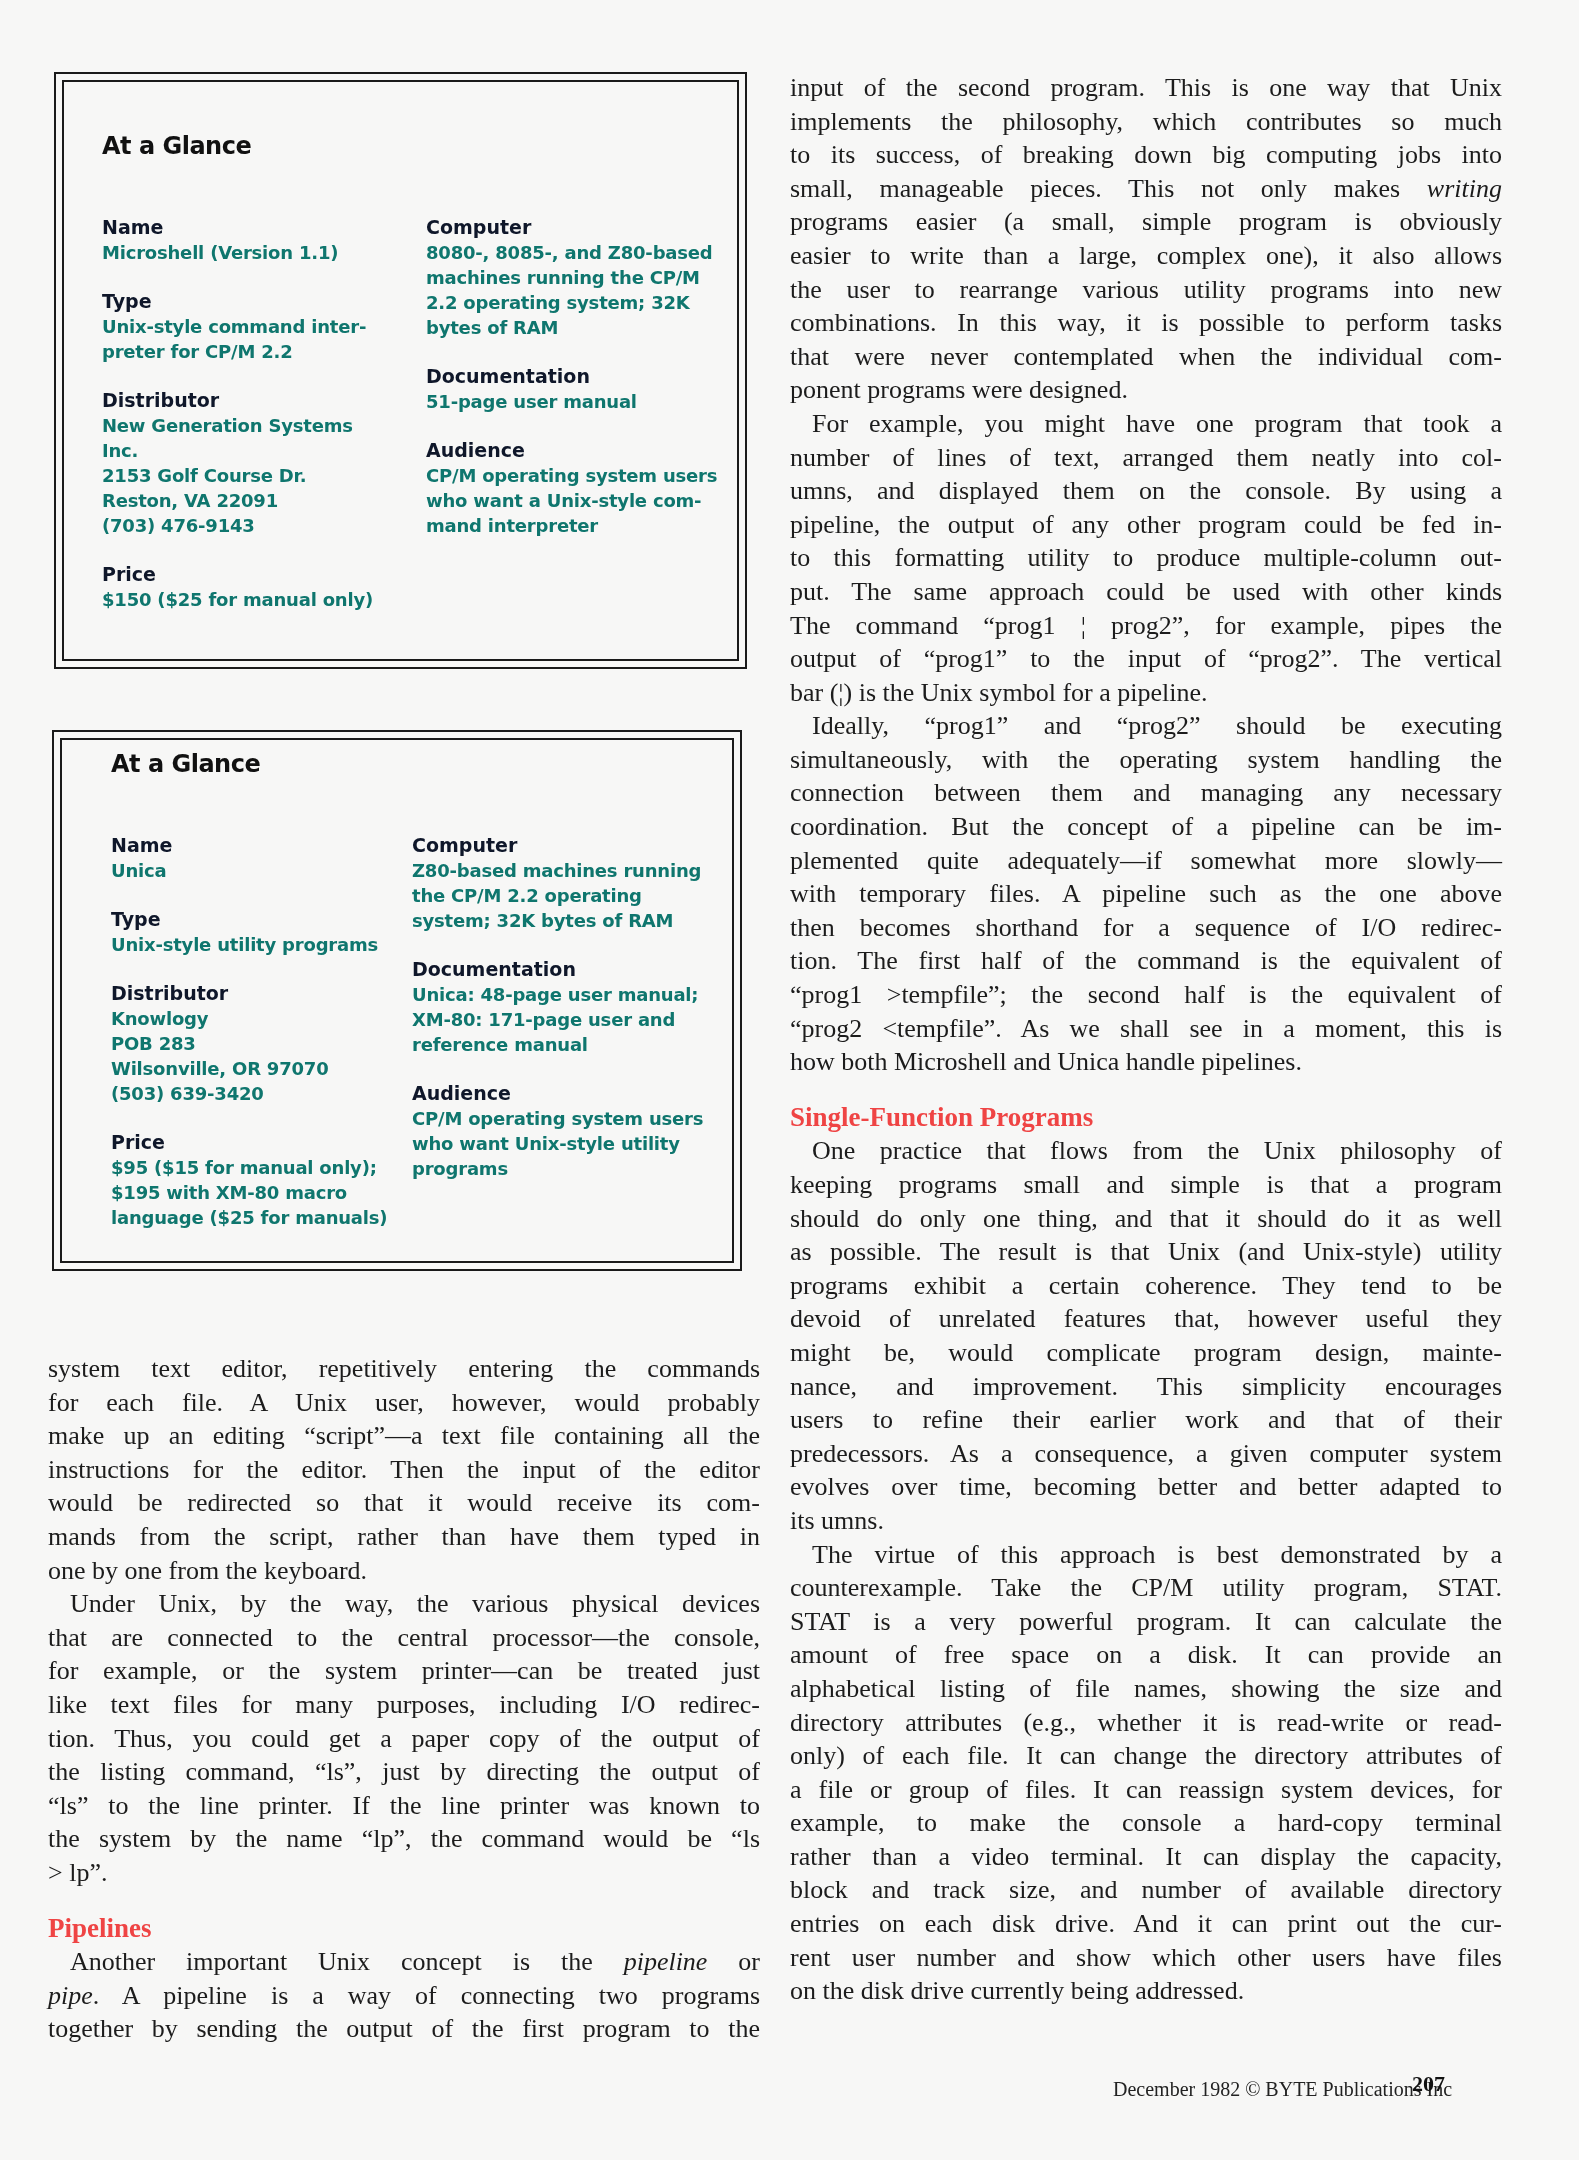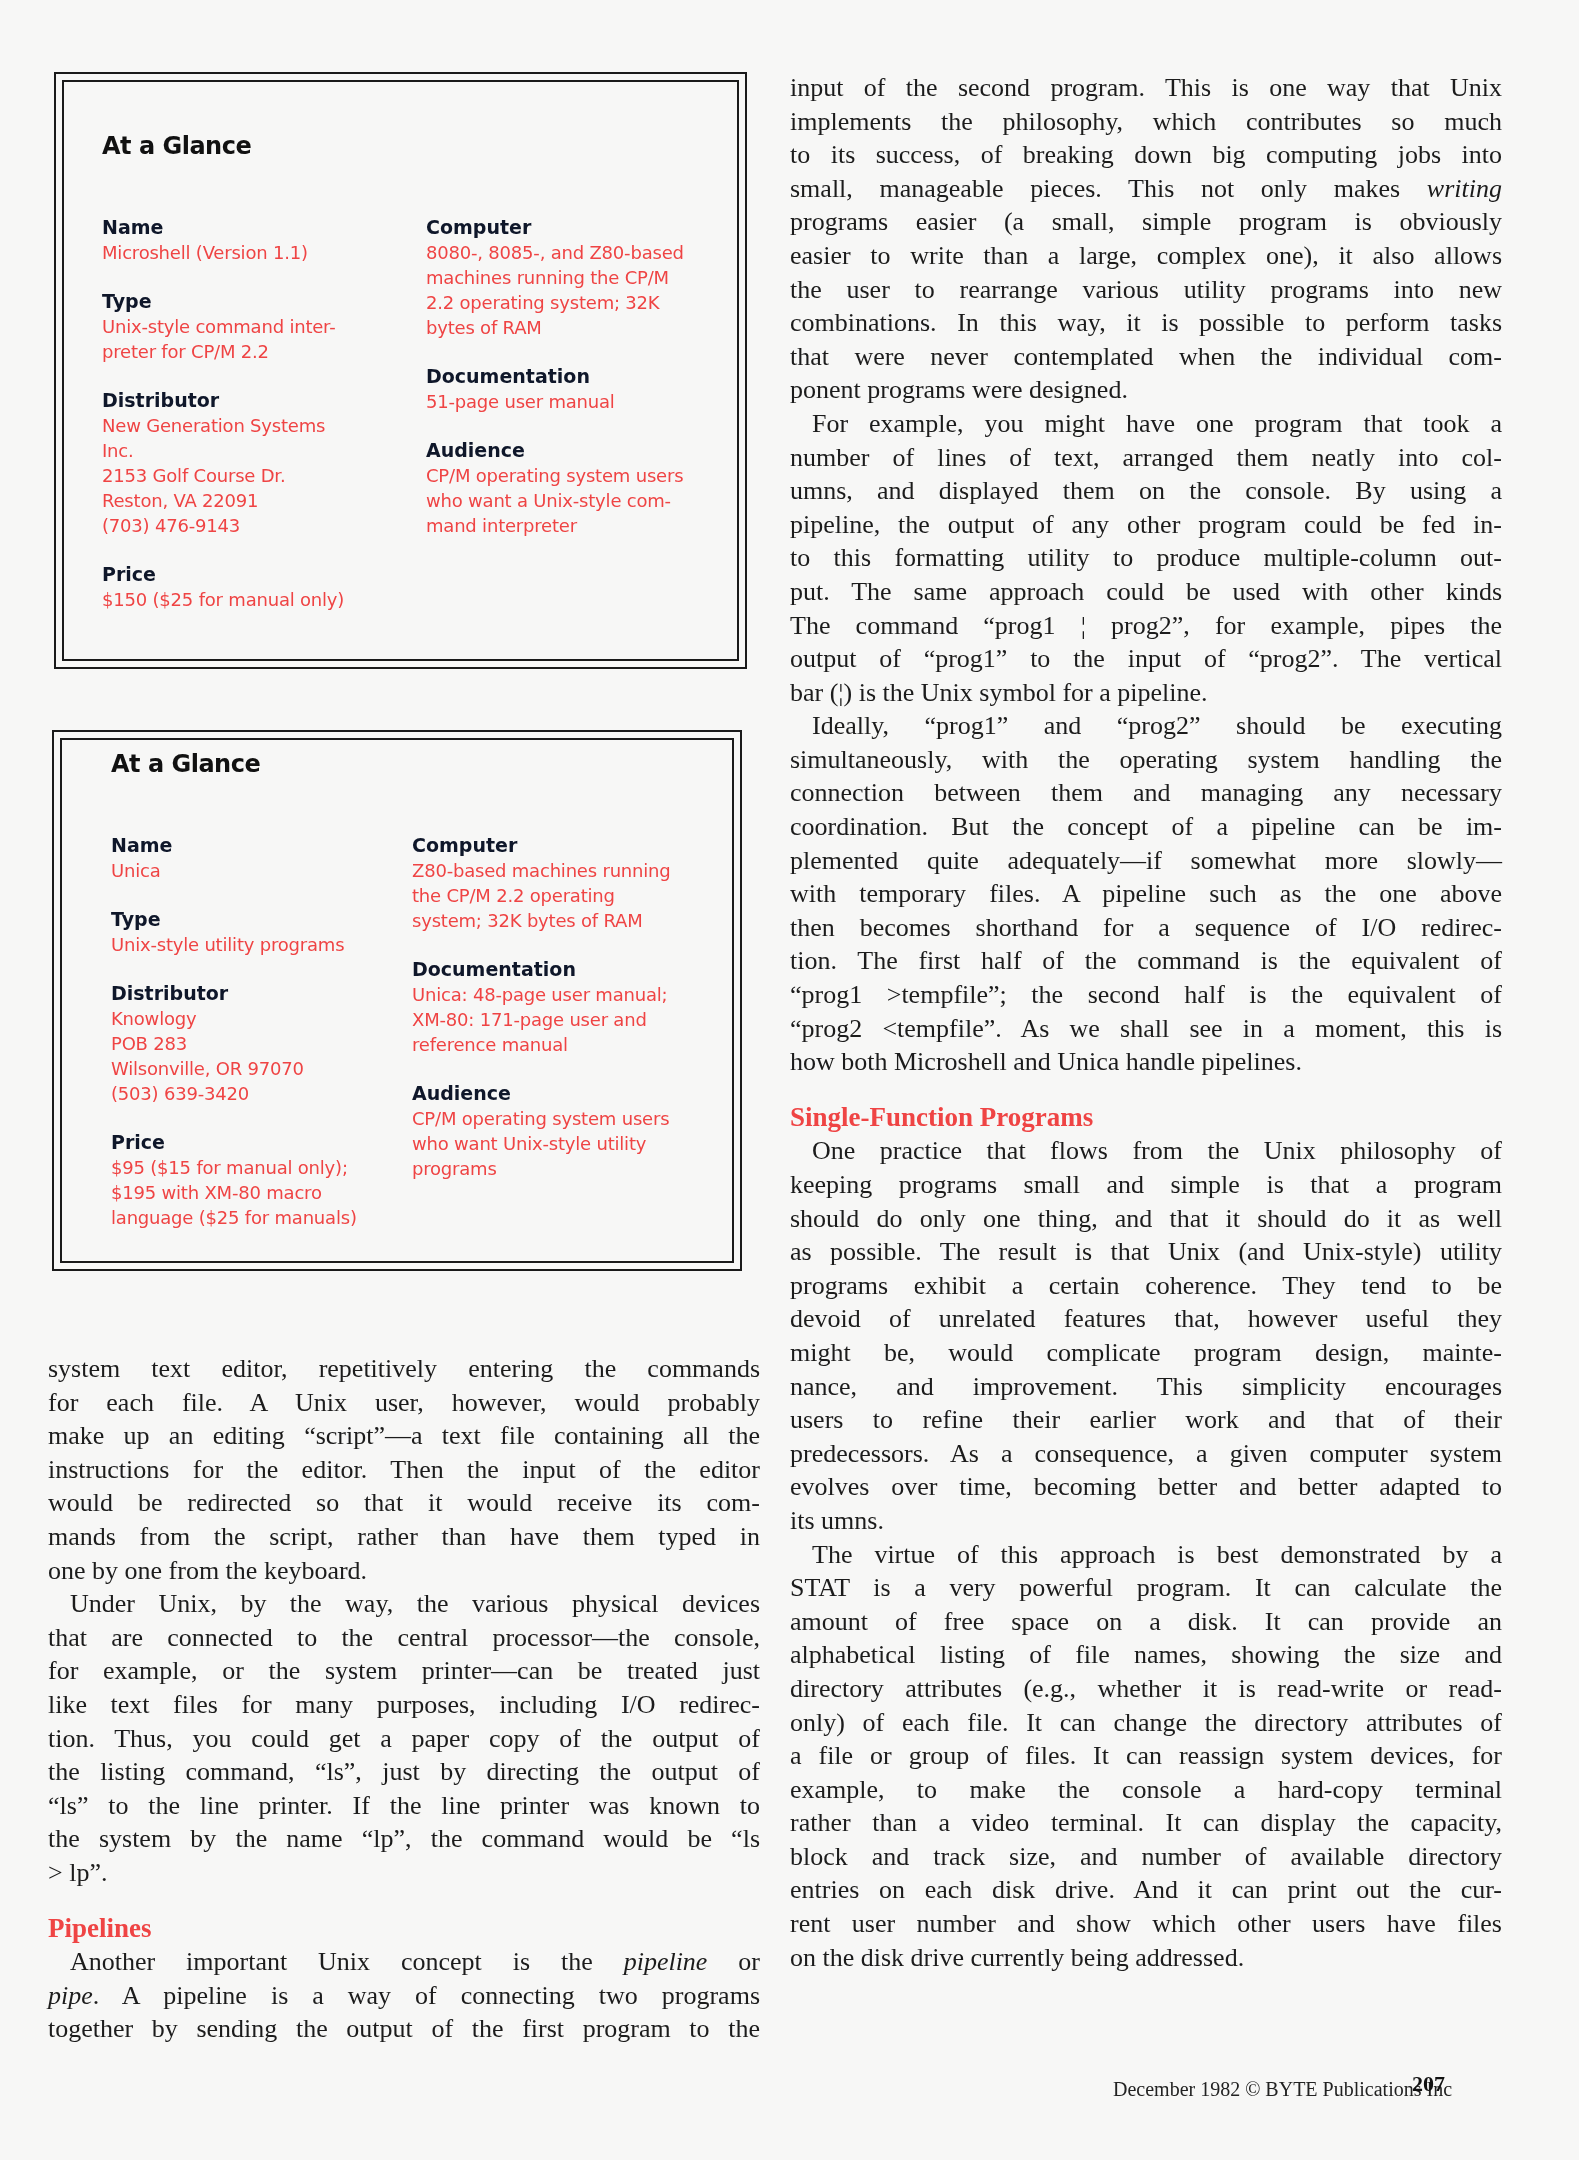--- a/index.html
+++ b/index.html
@@ -22,22 +22,22 @@
     font-weight: bold; font-size: 24px; letter-spacing: -0.5px;
     color: #111;
   }
   .gcol { position: absolute; width: 320px; }
   .gfield { margin-bottom: 24px; }
   .glabel {
     font-family: "DejaVu Sans", sans-serif; font-weight: bold;
     font-size: 19px; line-height: 25px; color: #0f172a;
   }
   .gline {
-    font-family: "DejaVu Sans", sans-serif; font-weight: 400;
-    font-size: 18px; line-height: 25px; color: #ef4444; white-space: nowrap;
+    font-family: "DejaVu Sans", sans-serif; font-weight: 700;
+    font-size: 18px; line-height: 25px; color: #0f766e; white-space: nowrap;
     letter-spacing: -0.2px;
   }
   .col {
     position: absolute; width: 712px;
     font-family: "Liberation Serif", "DejaVu Serif", serif;
     font-size: 26px; color: #1c1c1c;
   }
   .ln {
     height: 33.6px; line-height: 33.6px;
     text-align: justify; text-align-last: justify; white-space: nowrap;
@@ -241,20 +241,21 @@
     <div class="ln">devoid of unrelated features that, however useful they</div>
     <div class="ln">might be, would complicate program design, mainte-</div>
     <div class="ln">nance, and improvement. This simplicity encourages</div>
     <div class="ln">users to refine their earlier work and that of their</div>
     <div class="ln">predecessors. As a consequence, a given computer system</div>
     <div class="ln">evolves over time, becoming better and better adapted to</div>
     <div class="ln last">its umns.</div>
   </div>
   <div>
     <div class="ln indent">The virtue of this approach is best demonstrated by a</div>
+    <div class="ln">counterexample. Take the CP/M utility program, STAT.</div>
     <div class="ln">STAT is a very powerful program. It can calculate the</div>
     <div class="ln">amount of free space on a disk. It can provide an</div>
     <div class="ln">alphabetical listing of file names, showing the size and</div>
     <div class="ln">directory attributes (e.g., whether it is read-write or read-</div>
     <div class="ln">only) of each file. It can change the directory attributes of</div>
     <div class="ln">a file or group of files. It can reassign system devices, for</div>
     <div class="ln">example, to make the console a hard-copy terminal</div>
     <div class="ln">rather than a video terminal. It can display the capacity,</div>
     <div class="ln">block and track size, and number of available directory</div>
     <div class="ln">entries on each disk drive. And it can print out the cur-</div>

